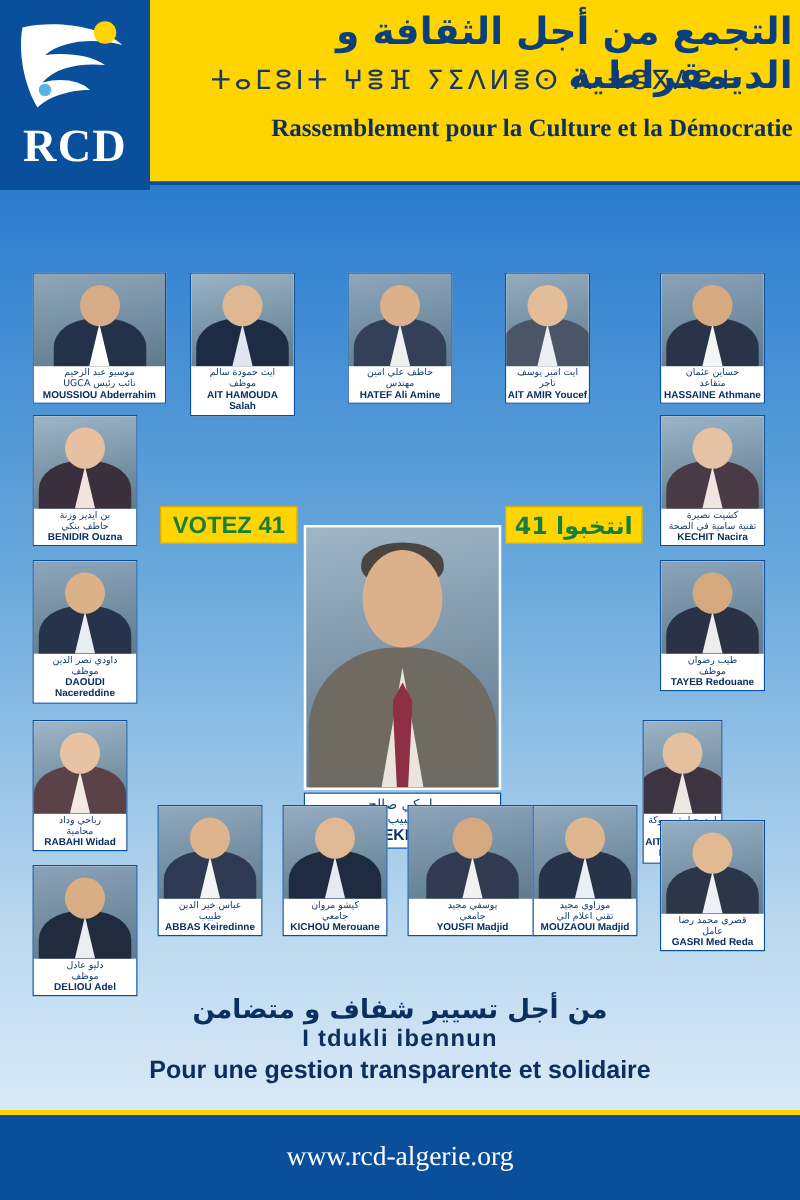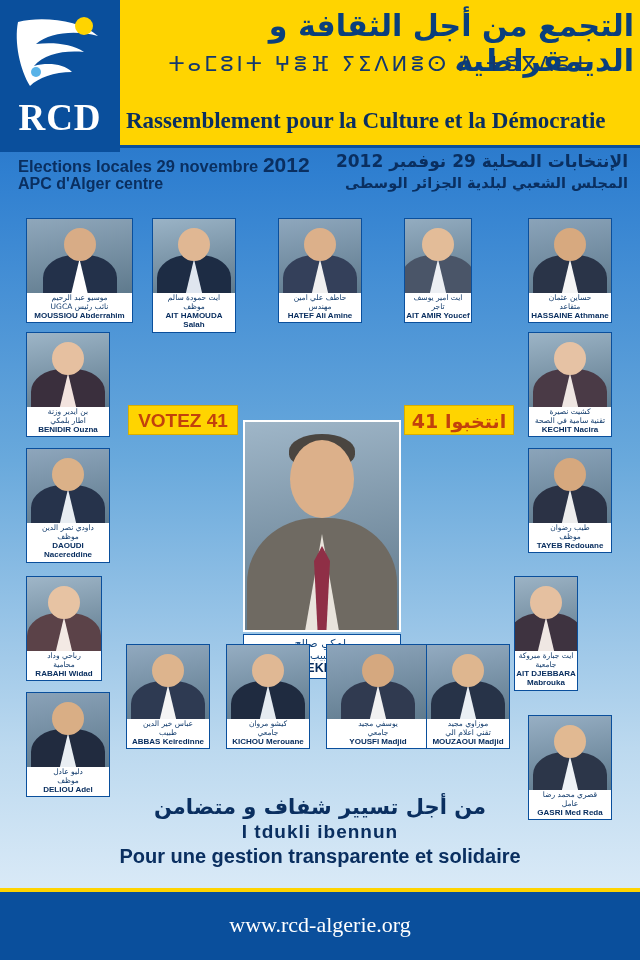--- a/index.html
+++ b/index.html
@@ -54,26 +54,25 @@
   .hdr-tif {
     position: absolute; left: 126px; top: 52px; width: 508px;
     text-align: center;
     color: #14386e;
     font-size: 21px;
     letter-spacing: 3px;
     font-family: "DejaVu Sans", sans-serif;
   }
   .hdr-fr {
     position: absolute; left: 126px; top: 92px; width: 508px;
-    text-align: left;
+    text-align: right;
     color: #0a2f60;
-    font-size: 23px;
+    font-size: 20px;
     font-weight: bold;
     font-family: "Liberation Serif", serif;
-    margin-top: 16px;
   }
 
   
   .subband {
     position: absolute; top: 151px; left: 0;
     width: 640px; height: 52px;
     color: #0a2f60;
   }
   .sub-fr1 {
     position: absolute; left: 18px; top: 2px;
@@ -188,21 +187,21 @@
   }
   #head-caption .ar { font-size: 11px; color: #10457f; direction: rtl; font-family: "DejaVu Sans", sans-serif; }
   #head-caption .ar2 { font-size: 10px; color: #10457f; direction: rtl; font-family: "DejaVu Sans", sans-serif; }
   #head-caption .fr { font-size: 12.5px; color: #0a2f60; font-weight: bold; }
 
   
   .vote-banner {
     position: absolute;
     background: #ffd400;
     border: 1px solid #d8ae00;
-    color: #c2410c;
+    color: #15803d;
     font-weight: bold;
     text-align: center;
   }
   #votez-fr {
     left: 128px; top: 405px; width: 110px; height: 30px;
     font-size: 19px; line-height: 30px;
   }
   #votez-ar {
     left: 404px; top: 405px; width: 110px; height: 30px;
     font-size: 19px; line-height: 30px; direction: rtl;
@@ -246,29 +245,20 @@
         <circle cx="70" cy="12" r="9" fill="#ffd400"></circle>
         <circle cx="22" cy="58" r="5" fill="#59b3e8"></circle>
       </svg>
       <div class="logo-text">RCD</div>
     </div>
     <div class="hdr-ar">التجمع من أجل الثقافة و الديمقراطية</div>
     <div class="hdr-tif">ⵜⴰⵎⵓⵏⵜ ⵖⴻⴼ ⵢⵉⴷⵍⴻⵙ ⴷ ⵜⵓⴳⴷⵓⵜ</div>
     <div class="hdr-fr">Rassemblement pour la Culture et la Démocratie</div>
   </div>
 
-  <div class="subband">
-    <div class="sub-fr1">
-      <span>Elections locales 29 novembre</span>
-      <span class="year">2012</span>
-    </div>
-    <div class="sub-fr2">APC d'Alger centre</div>
-    <div class="sub-ar1">الإنتخابات المحلية 29 نوفمبر 2012</div>
-    <div class="sub-ar2">المجلس الشعبي لبلدية الجزائر الوسطى</div>
-  </div>
 
   <div class="vote-banner" id="votez-fr">VOTEZ 41</div>
   <div class="vote-banner" id="votez-ar">انتخبوا 41</div>
 
   <div id="head-candidate">
     <div class="body"></div>
     <div class="shirt"></div>
     <div class="tie"></div>
     <div class="hair"></div>
     <div class="head"></div>
@@ -341,21 +331,21 @@
         </div>
       </div>
       <div class="cand" style="left: 26px; top: 332px; width: 84px;">
         <div class="photo" style="height:74px;background:linear-gradient(170deg,#9db5c7,#5f7a8d)">
           <div class="body" style="width:74px;height:38px;background:#3a2f3d"></div>
           <div class="shirt" style="width:29px;height:34px;background:#f2e3de"></div>
           <div class="head" style="top:9px;width:32px;height:33px;background:#e6c0a0"></div>
         </div>
         <div class="cap">
           <div class="ar">بن ايدير وزنة</div>
-          <div class="ar">اطار بلمكي</div>
+          <div class="ar">حاطف بنكي</div>
           <div class="fr">BENIDIR Ouzna</div>
         </div>
       </div>
       <div class="cand" style="left: 528px; top: 332px; width: 84px;">
         <div class="photo" style="height:74px;background:linear-gradient(170deg,#9cb4c6,#5f7a8d)">
           <div class="body" style="width:74px;height:38px;background:#4a3a46"></div>
           <div class="shirt" style="width:29px;height:34px;background:#efe6e2"></div>
           <div class="head" style="top:9px;width:32px;height:33px;background:#e6c2a4"></div>
         </div>
         <div class="cap">
@@ -465,21 +455,21 @@
           <div class="body" style="width:74px;height:38px;background:#273348"></div>
           <div class="shirt" style="width:29px;height:34px;background:#eaeff4"></div>
           <div class="head" style="top:9px;width:32px;height:33px;background:#deb68f"></div>
         </div>
         <div class="cap">
           <div class="ar">موزاوي مجيد</div>
           <div class="ar">تقني اعلام الي</div>
           <div class="fr">MOUZAOUI Madjid</div>
         </div>
       </div>
-      <div class="cand" style="left: 528px; top: 715px; width: 84px;">
+      <div class="cand" style="left: 528px; top: 656px; width: 84px;">
         <div class="photo" style="height:74px;background:linear-gradient(170deg,#97afc4,#5f7a8d)">
           <div class="body" style="width:74px;height:38px;background:#2c3649"></div>
           <div class="shirt" style="width:29px;height:34px;background:#eef2f6"></div>
           <div class="head" style="top:9px;width:32px;height:33px;background:#e1b992"></div>
         </div>
         <div class="cap">
           <div class="ar">قصري محمد رضا</div>
           <div class="ar">عامل</div>
           <div class="fr">GASRI Med Reda</div>
         </div>

